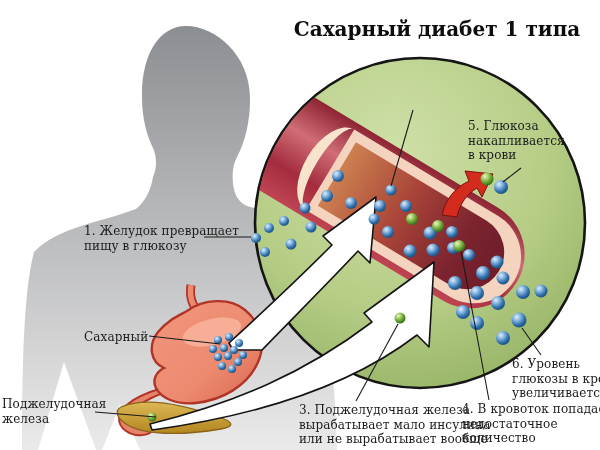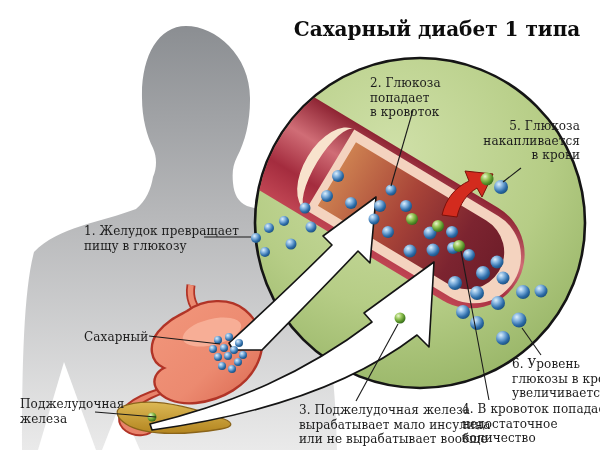--- a/index.html
+++ b/index.html
@@ -186,29 +186,27 @@
     <line x1="204" y1="237" x2="251" y2="237"></line>
     <line x1="149" y1="336" x2="220" y2="344"></line>
     <line x1="95" y1="412" x2="156" y2="417"></line>
     <line x1="398" y1="324" x2="356" y2="401"></line>
     <line x1="461" y1="251" x2="489" y2="400"></line>
     <line x1="522" y1="328" x2="541" y2="355"></line>
   </g>
 </svg>
 
   <div class="title">Сахарный диабет 1 типа</div>
-  <div class="lbl" style="left:370px;top:76px;">2. Глюкоза попадает
-в кровоток</div>
-  <div class="lbl w110" style="left:468px;top:119px;text-align:right;">5. Глюкоза
+  <div class="lbl w110" style="left:468px;top:119px;">5. Глюкоза
 накапливается
 в крови</div>
   <div class="lbl" style="left:60px;top:224px;margin-left:24px;">1. Желудок превращает
 пищу в глюкозу</div>
   <div class="lbl" style="left:84px;top:330px;">Сахарный</div>
-  <div class="lbl" style="left:20px;top:397px;">Поджелудочная
+  <div class="lbl" style="left:2px;top:397px;">Поджелудочная
 железа</div>
   <div class="lbl w175" style="left:299px;top:403px;">3. Поджелудочная железа
 вырабатывает мало инсулина
 или не вырабатывает вообще</div>
   <div class="lbl w150" style="left:462px;top:402px;">4. В кровоток попадает
 недостаточное количество
 инсулина</div>
   <div class="lbl w110" style="left:512px;top:357px;">6. Уровень
 глюкозы в крови
 увеличивается</div>

